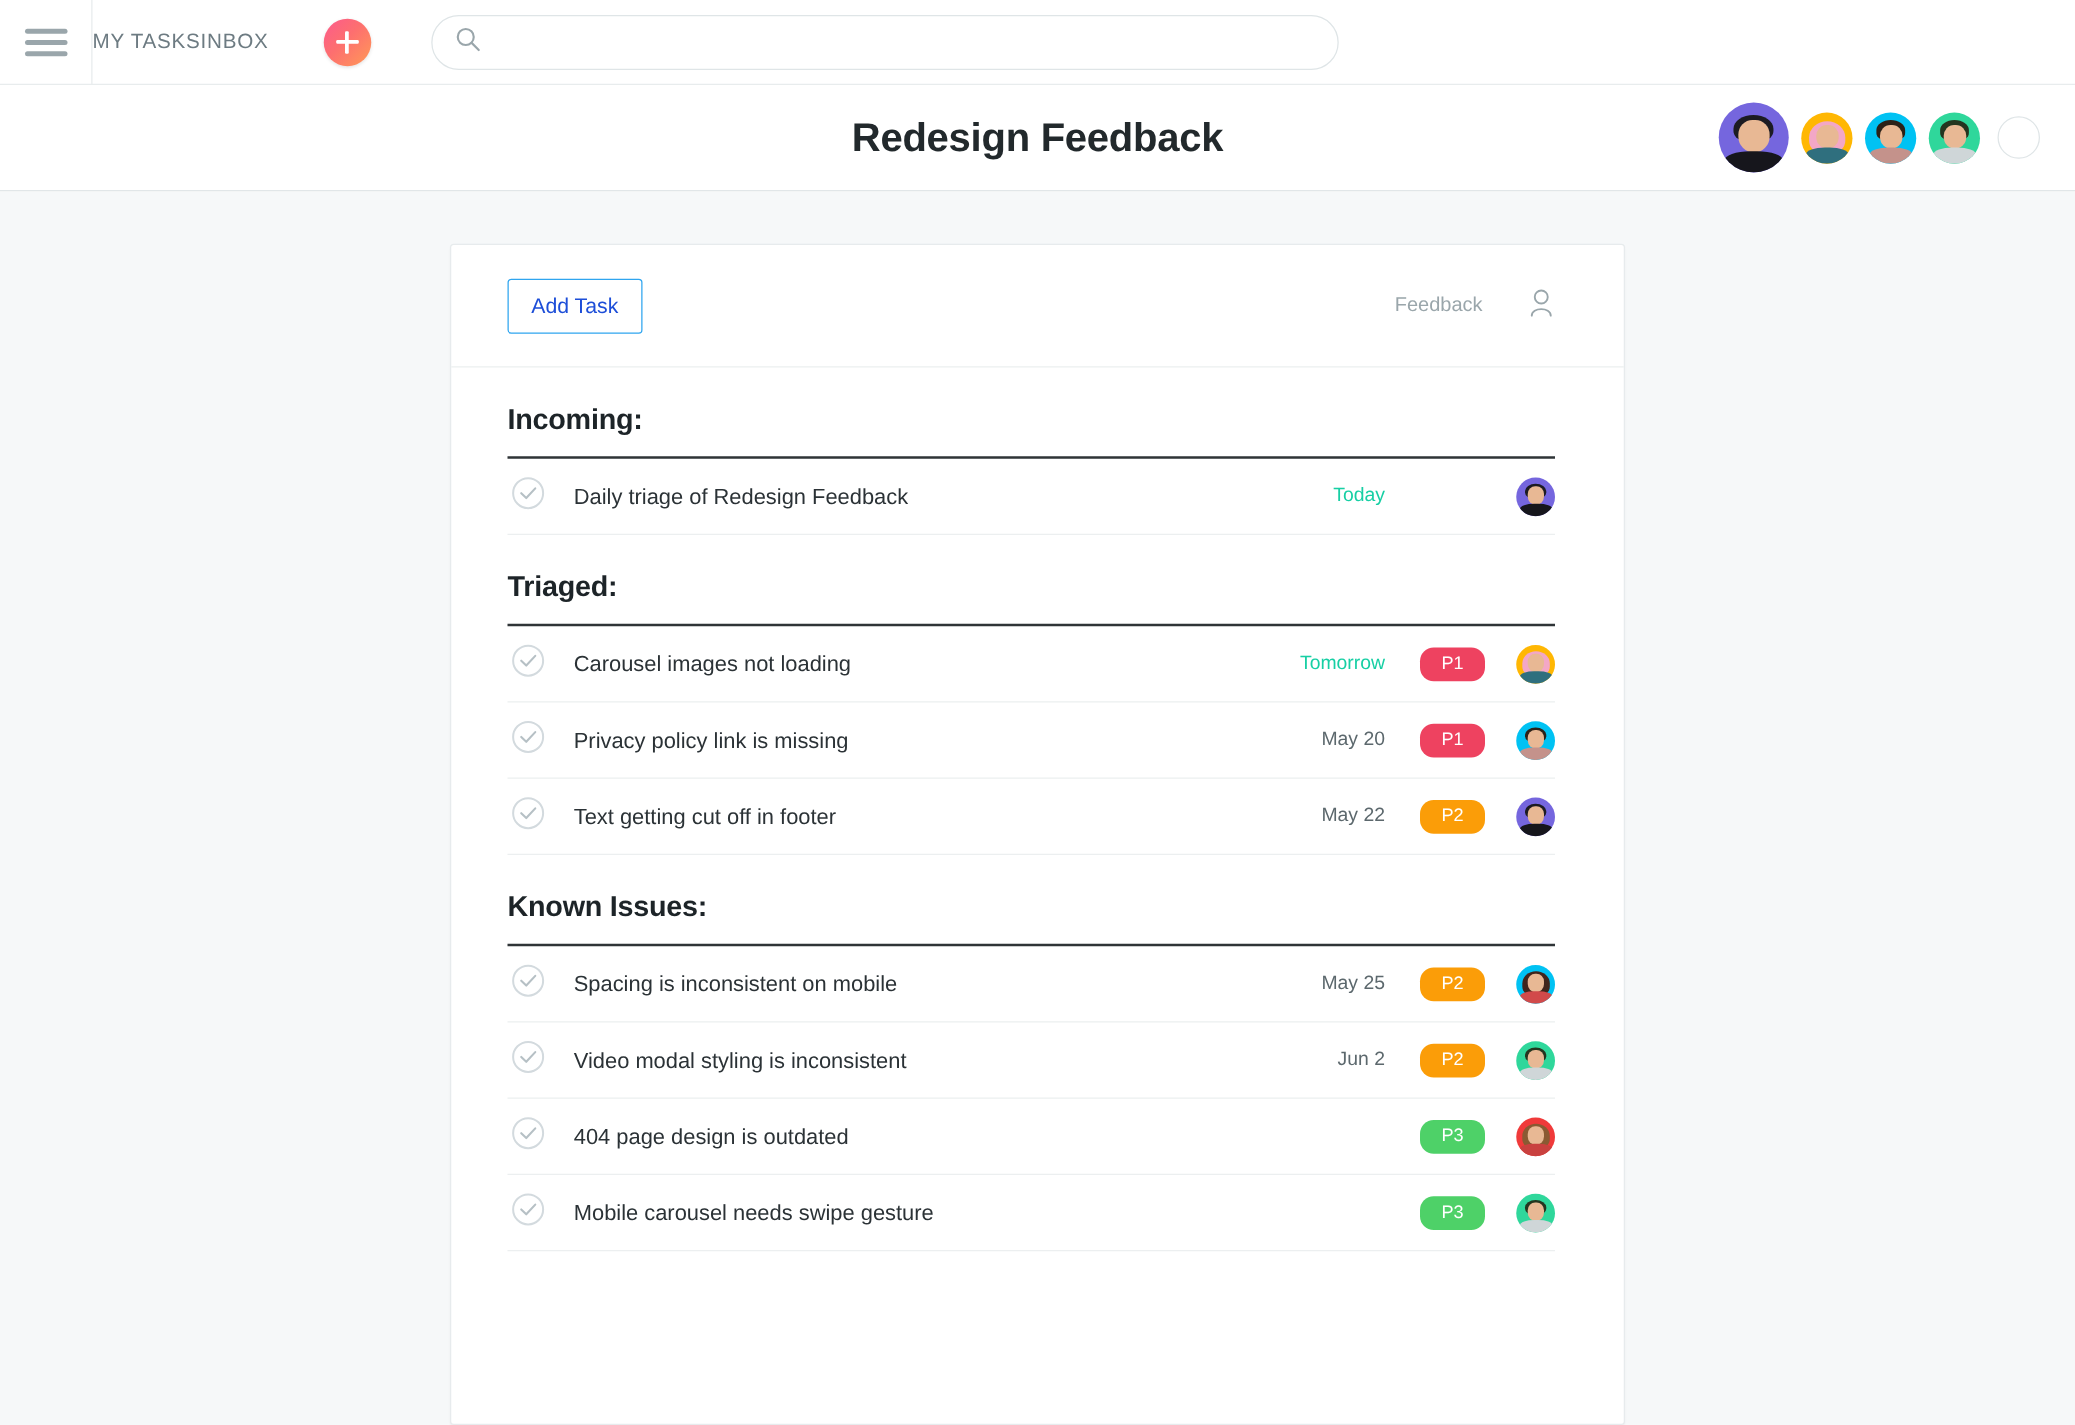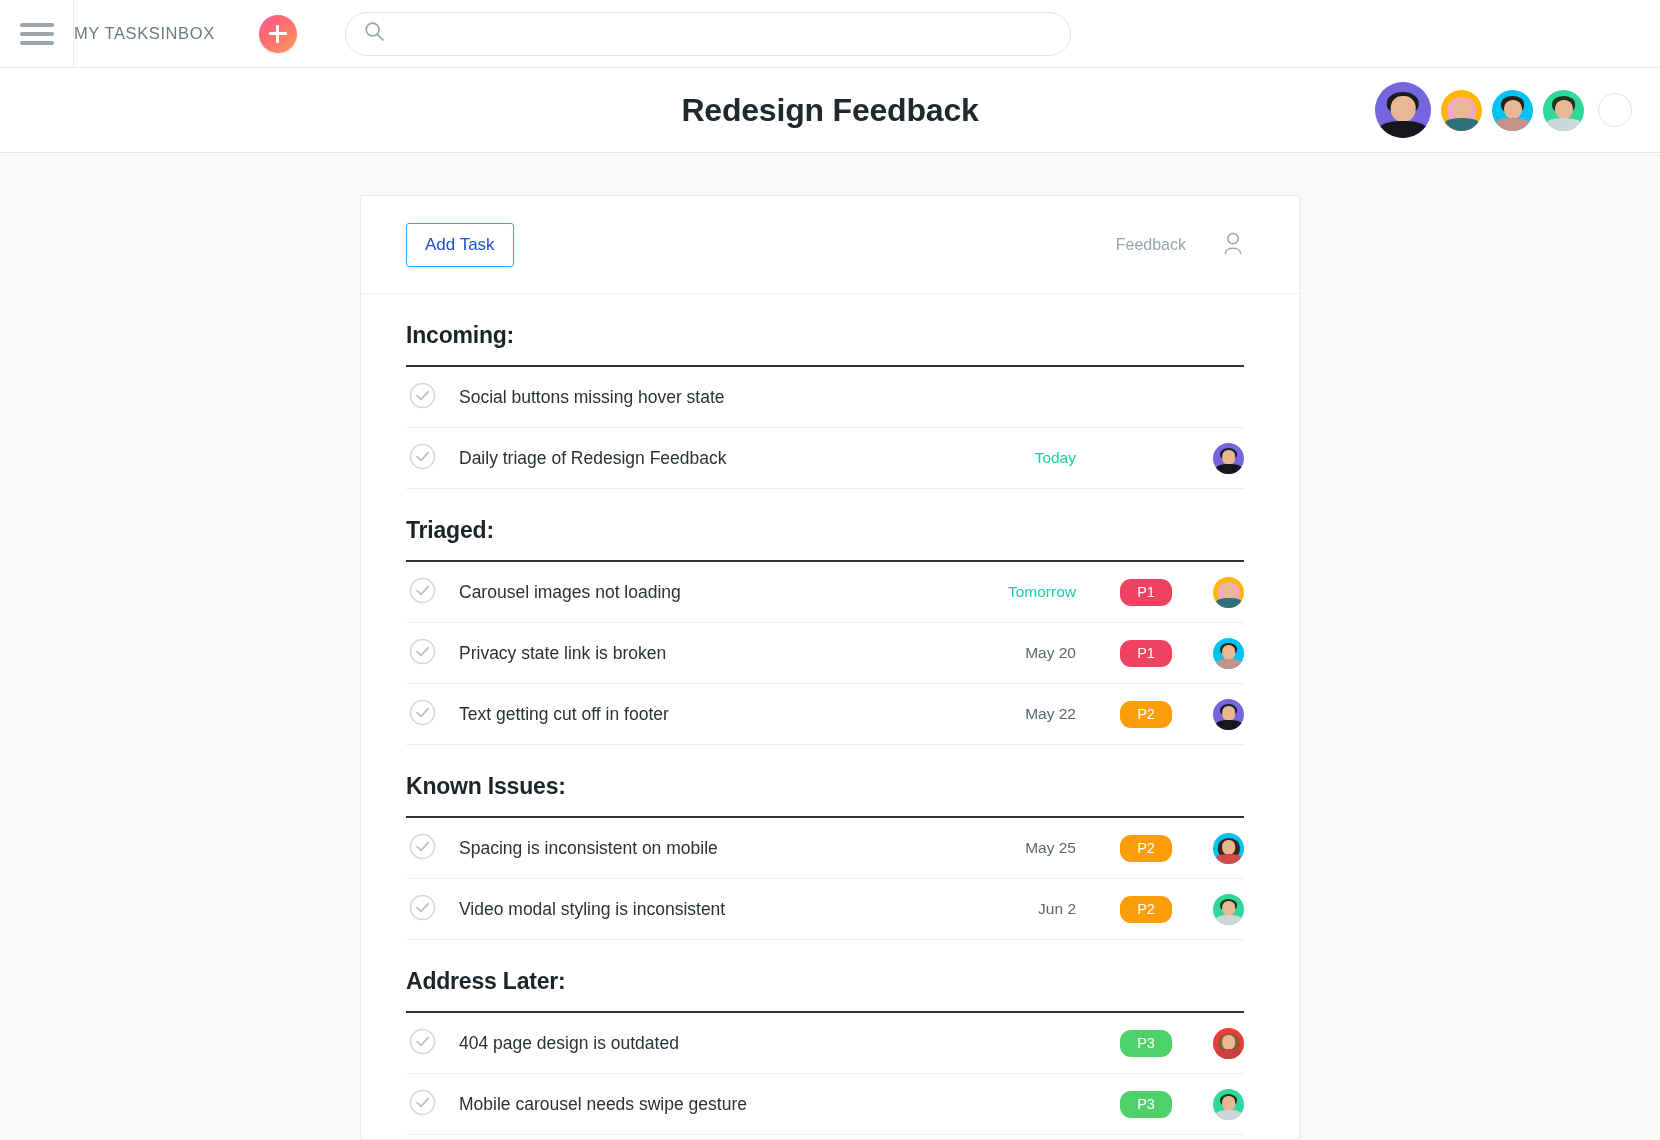--- a/index.html
+++ b/index.html
@@ -182,21 +182,21 @@
     cursor: pointer;
   }
   .check-icon { flex: none; margin-left: 3px; }
   .task-name {
     font-size: 17.5px; color: #2b3236;
     margin-left: 23px;
   }
   .row-right {
     margin-left: auto;
     display: flex; align-items: center;
-    gap: 16px;
+    gap: 0;
   }
   .due { font-size: 15.5px; color: #5c686d; text-align: right; width: 120px; }
   .due.soon { color: #17cfa4; }
   .badge-slot { width: 80px; display: flex; justify-content: flex-end; }
   .badge {
     display: inline-block;
     min-width: 52px; text-align: center;
     padding: 5px 0 6px;
     border-radius: 11px;
     color: #fff; font-size: 14.5px;
@@ -296,32 +296,20 @@
       </div>
     </div>
 
     <div class="list" id="list">
         <div class="section-title">Incoming:</div>
         <div class="task-row">
           <span class="check-icon"><svg width="27" height="27" viewBox="0 0 27 27">
               <circle cx="13.5" cy="13.5" r="12" fill="none" stroke="#d3dade" stroke-width="1.6"></circle>
               <path d="M8 13.6 L12 17.4 L19.2 9.7" fill="none" stroke="#b6c0c5" stroke-width="1.7" stroke-linecap="round" stroke-linejoin="round"></path>
             </svg></span>
-          <span class="task-name">Social buttons missing hover state</span>
-          <span class="row-right">
-            <span class="due"></span>
-            <span class="badge-slot"></span>
-            <span class="avatar-slot"></span>
-          </span>
-        </div>
-        <div class="task-row">
-          <span class="check-icon"><svg width="27" height="27" viewBox="0 0 27 27">
-              <circle cx="13.5" cy="13.5" r="12" fill="none" stroke="#d3dade" stroke-width="1.6"></circle>
-              <path d="M8 13.6 L12 17.4 L19.2 9.7" fill="none" stroke="#b6c0c5" stroke-width="1.7" stroke-linecap="round" stroke-linejoin="round"></path>
-            </svg></span>
           <span class="task-name">Daily triage of Redesign Feedback</span>
           <span class="row-right">
             <span class="due soon">Today</span>
             <span class="badge-slot"></span>
             <span class="avatar-slot">
               <span class="row-avatar" style="background:#7566de">
                 <span class="face">
                   <span class="hair" style="background:#1c1b22"></span>
                   <span class="skin"></span>
                   <span class="body" style="background:#16161c"></span>
@@ -351,21 +339,21 @@
                 </span>
               </span>
             </span>
           </span>
         </div>
         <div class="task-row">
           <span class="check-icon"><svg width="27" height="27" viewBox="0 0 27 27">
               <circle cx="13.5" cy="13.5" r="12" fill="none" stroke="#d3dade" stroke-width="1.6"></circle>
               <path d="M8 13.6 L12 17.4 L19.2 9.7" fill="none" stroke="#b6c0c5" stroke-width="1.7" stroke-linecap="round" stroke-linejoin="round"></path>
             </svg></span>
-          <span class="task-name">Privacy state link is broken</span>
+          <span class="task-name">Privacy policy link is missing</span>
           <span class="row-right">
             <span class="due">May 20</span>
             <span class="badge-slot">
               <span class="badge" style="background:#ee4260">P1</span>
             </span>
             <span class="avatar-slot">
               <span class="row-avatar" style="background:#00c2f3">
                 <span class="face">
                   <span class="hair" style="background:#2b2118"></span>
                   <span class="skin"></span>
@@ -435,21 +423,20 @@
               <span class="row-avatar" style="background:#2fd79b">
                 <span class="face">
                   <span class="hair" style="background:#24351f"></span>
                   <span class="skin"></span>
                   <span class="body" style="background:#cfd6d8"></span>
                 </span>
               </span>
             </span>
           </span>
         </div>
-        <div class="section-title">Address Later:</div>
         <div class="task-row">
           <span class="check-icon"><svg width="27" height="27" viewBox="0 0 27 27">
               <circle cx="13.5" cy="13.5" r="12" fill="none" stroke="#d3dade" stroke-width="1.6"></circle>
               <path d="M8 13.6 L12 17.4 L19.2 9.7" fill="none" stroke="#b6c0c5" stroke-width="1.7" stroke-linecap="round" stroke-linejoin="round"></path>
             </svg></span>
           <span class="task-name">404 page design is outdated</span>
           <span class="row-right">
             <span class="due"></span>
             <span class="badge-slot">
               <span class="badge" style="background:#4ed168">P3</span>

